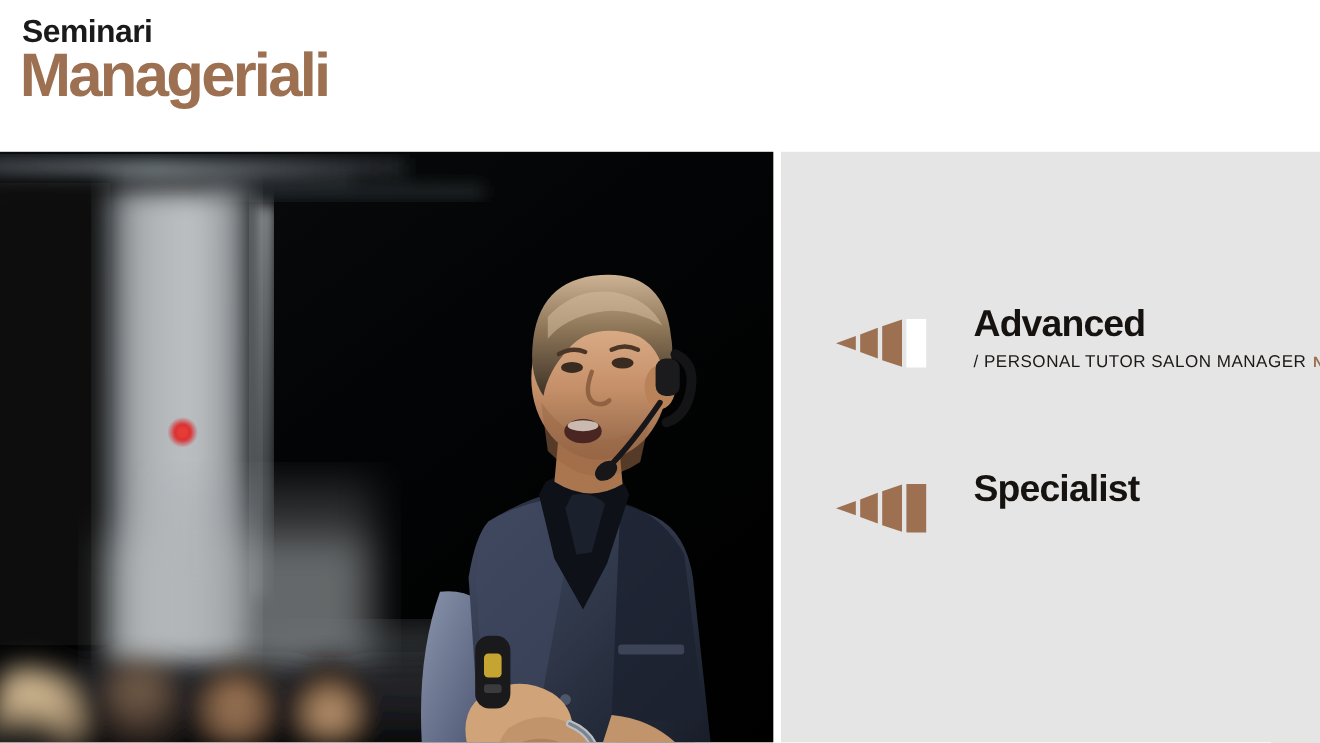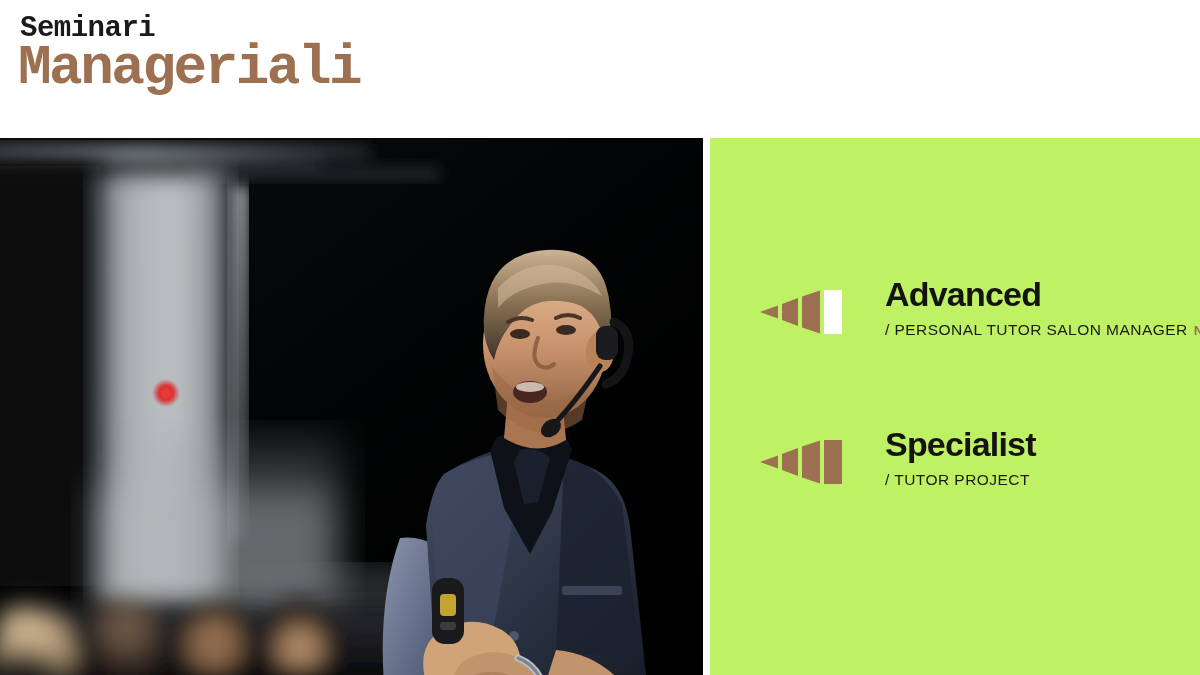--- a/index.html
+++ b/index.html
@@ -15,21 +15,20 @@
     width:1200px; height:675px;
     background:#ffffff;
   }
 
   
   .header {
     position:absolute;
     left:0; top:0;
     width:1000px; height:138px;
     background:#ffffff;
-    font-family:Liberation Mono, monospace;
   }
   .header-kicker {
     position:absolute;
     left:20px; top:14px;
     font-size:29px;
     font-weight:700;
     letter-spacing:-0.5px;
     color:#1a1a1a;
     line-height:1.05;
   }
@@ -52,21 +51,21 @@
     background:#050505;
     overflow:hidden;
   }
   .photo svg { display:block; width:703px; height:537px; }
 
   
   .panel {
     position:absolute;
     left:710px; top:138px;
     width:490px; height:537px;
-    background:#bef264;
+    background:#e5e5e5;
   }
 
   .level {
     position:absolute;
     left:0; width:490px;
   }
   .level-advanced { top:150px; }
   .level-specialist { top:300px; }
 
   .level-icon {
@@ -343,20 +342,17 @@
       <div class="level-icon">
         <svg viewBox="0 0 86 44">
           <polygon points="0,22 18,15.5 18,28.5" fill="#9c7050"></polygon>
           <polygon points="22,14 38,8 38,36 22,30" fill="#9c7050"></polygon>
           <polygon points="42,6.5 60,0.5 60,43.5 42,37.5" fill="#9c7050"></polygon>
           <polygon points="64,0 82,-6 82,50 64,44" fill="#9c7050"></polygon>
         </svg>
       </div>
       <div class="level-name">Specialist</div>
       <div class="level-courses">
-        <div class="course-line">
-          <span>/ TUTOR PROJECT</span>
-        </div>
       </div>
     </div>
 
   </div>
 </div>
 
 </body></html>

